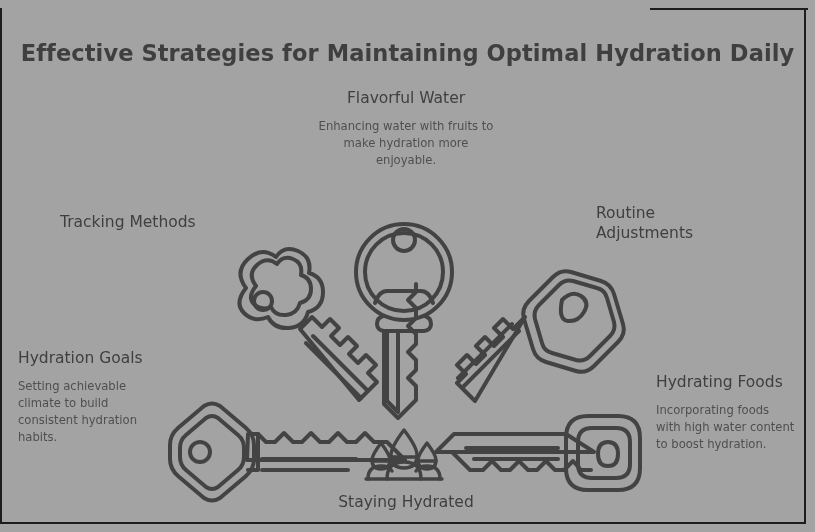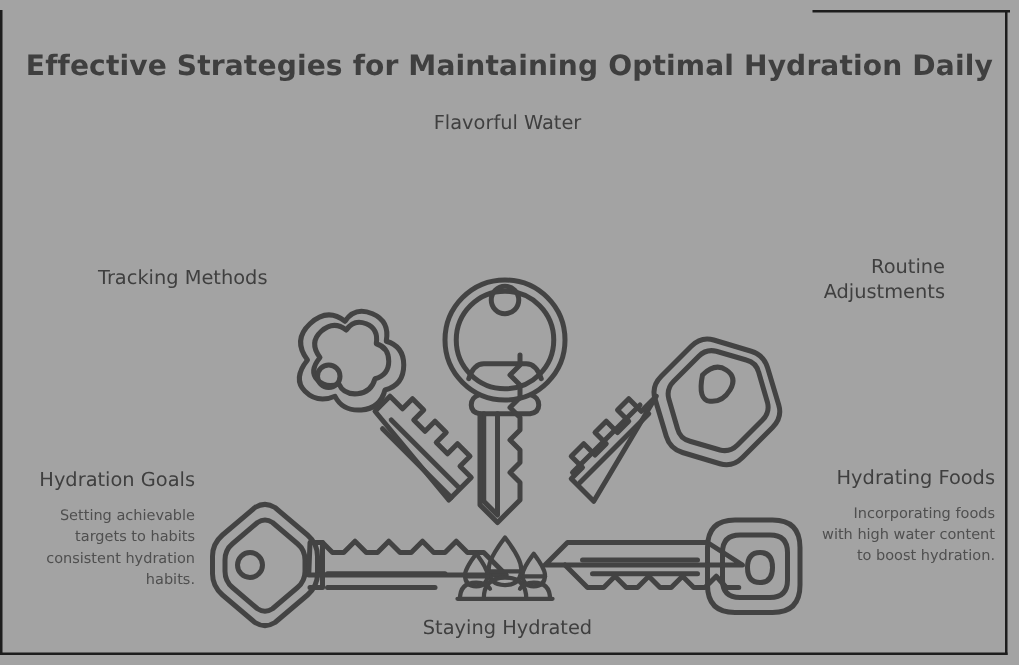--- a/index.html
+++ b/index.html
@@ -58,29 +58,29 @@
     font-weight: normal;
     color: #3f3f3f;
     line-height: 1.32;
   }
   .node p {
     margin: 0;
     font-size: 11.6px;
     color: #4f4f4f;
     line-height: 1.45;
   }
-  .align-right { text-align: right; }
-  .align-left  { text-align: right; }
+  .align-right { }
+  .align-left  { text-align: left; }
   .align-center{ text-align: center; }
 
   
   #node-flavorful   { left: 318px; top: 88px;  width: 176px; }
   #node-tracking    { left: 60px;  top: 212px; width: 154px; }
   #node-routine     { left: 596px; top: 203px; width: 160px; }
-  #node-goals       { left: 18px;  top: 374px; width: 138px; }
+  #node-goals       { left: 18px;  top: 348px; width: 138px; }
   #node-foods       { left: 656px; top: 372px; width: 140px; }
   #node-staying     { left: 318px; top: 492px; width: 176px; }
 
   .art {
     position: absolute;
     left: 0; top: 0;
     width: 815px; height: 532px;
     pointer-events: none;
   }
 </style>
@@ -206,33 +206,34 @@
       <path d="M368 479 q0 -13 13 -13 q8 0 11 5"></path>
 
       <path d="M440 479 q0 -13 -13 -13 q-8 0 -11 5"></path>
 
       <path d="M366 479 h76"></path>
     </g>
   </svg>
 
   <div class="node align-center" id="node-flavorful">
     <h3>Flavorful Water</h3>
+    <p>Enhancing water with fruits to make hydration more enjoyable.</p>
   </div>
 
   <div class="node align-right" id="node-tracking">
     <h3>Tracking Methods</h3>
   </div>
 
   <div class="node align-left" id="node-routine">
     <h3>Routine Adjustments</h3>
   </div>
 
   <div class="node align-right" id="node-goals">
     <h3>Hydration Goals</h3>
-    <p>Setting achievable targets to habits consistent hydration habits.</p>
+    <p>Setting achievable climate to build consistent hydration habits.</p>
   </div>
 
   <div class="node align-center" id="node-staying">
     <h3>Staying Hydrated</h3>
   </div>
 
   <div class="node align-left" id="node-foods">
     <h3>Hydrating Foods</h3>
     <p>Incorporating foods with high water content to boost hydration.</p>
   </div>

